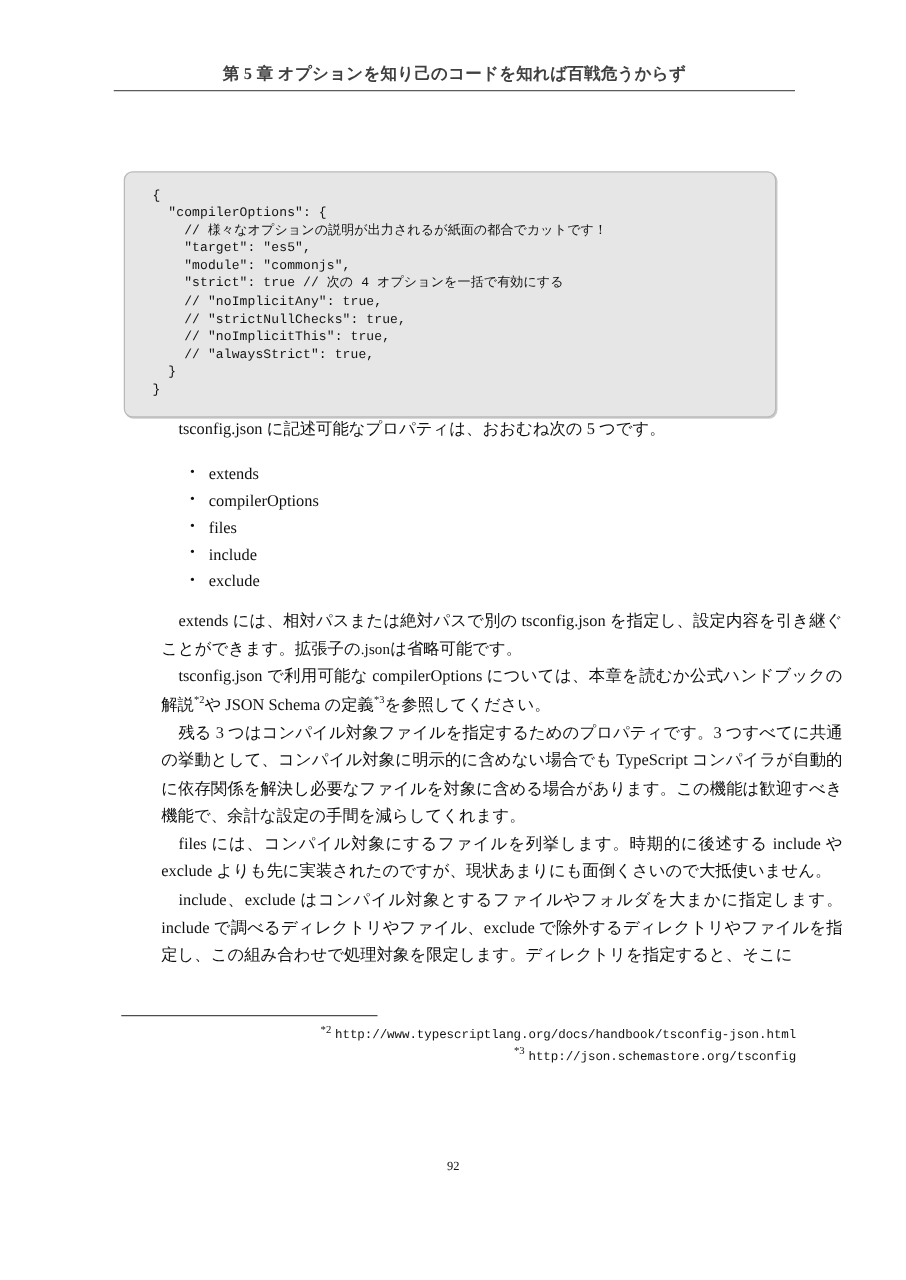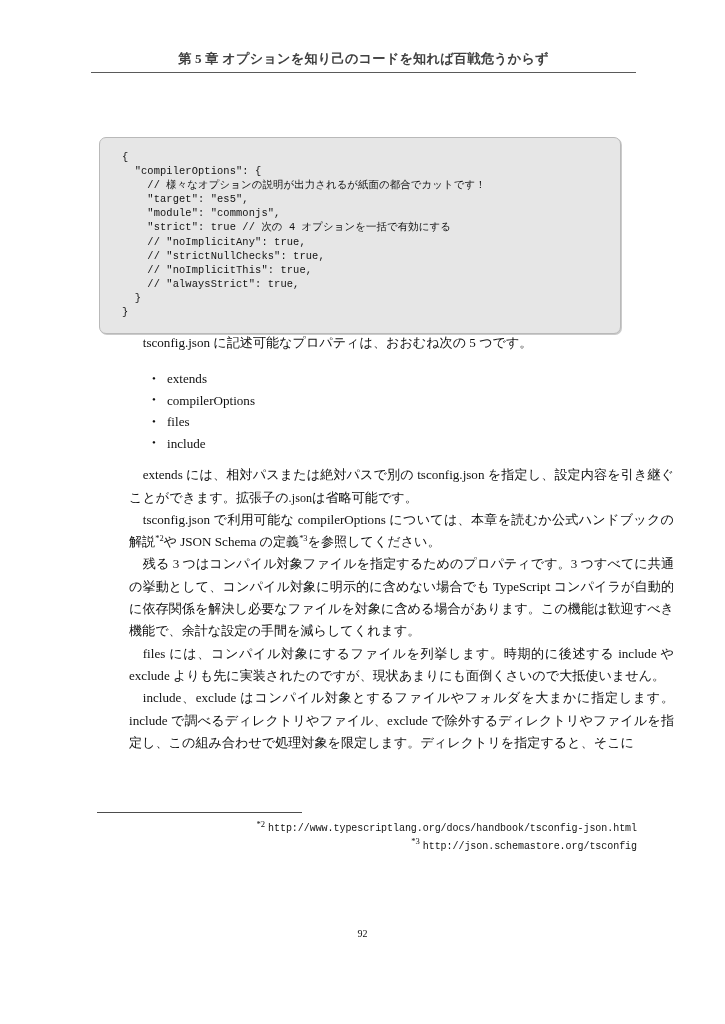--- a/index.html
+++ b/index.html
@@ -194,20 +194,21 @@
 
   <div class="content">
 
     <p class="para indent">tsconfig.json に記述可能なプロパティは、おおむね次の 5 つです。</p>
 
     <ul class="bullets">
       <li>extends</li>
       <li>compilerOptions</li>
       <li>files</li>
       <li>include</li>
+      <li>exclude</li>
     </ul>
 
     <p class="para indent"><span>extends には、相対パスまたは絶対パスで別の tsconfig.json を指定し、設定内容を引き継ぐことができます。拡張子の</span><code class="mono">.json</code><span>は省略可能です。</span></p>
 
 
     <p class="para indent"><span>tsconfig.json で利用可能な compilerOptions については、本章を読むか公式ハンドブックの解説</span><sup class="fn">*2</sup><span>や JSON Schema の定義</span><sup class="fn">*3</sup><span>を参照してください。</span></p>
 
     <p class="para indent">残る 3 つはコンパイル対象ファイルを指定するためのプロパティです。3 つすべてに共通の挙動として、コンパイル対象に明示的に含めない場合でも TypeScript コンパイラが自動的に依存関係を解決し必要なファイルを対象に含める場合があります。この機能は歓迎すべき機能で、余計な設定の手間を減らしてくれます。</p>
 
     <p class="para indent">files には、コンパイル対象にするファイルを列挙します。時期的に後述する include や exclude よりも先に実装されたのですが、現状あまりにも面倒くさいので大抵使いません。</p>

